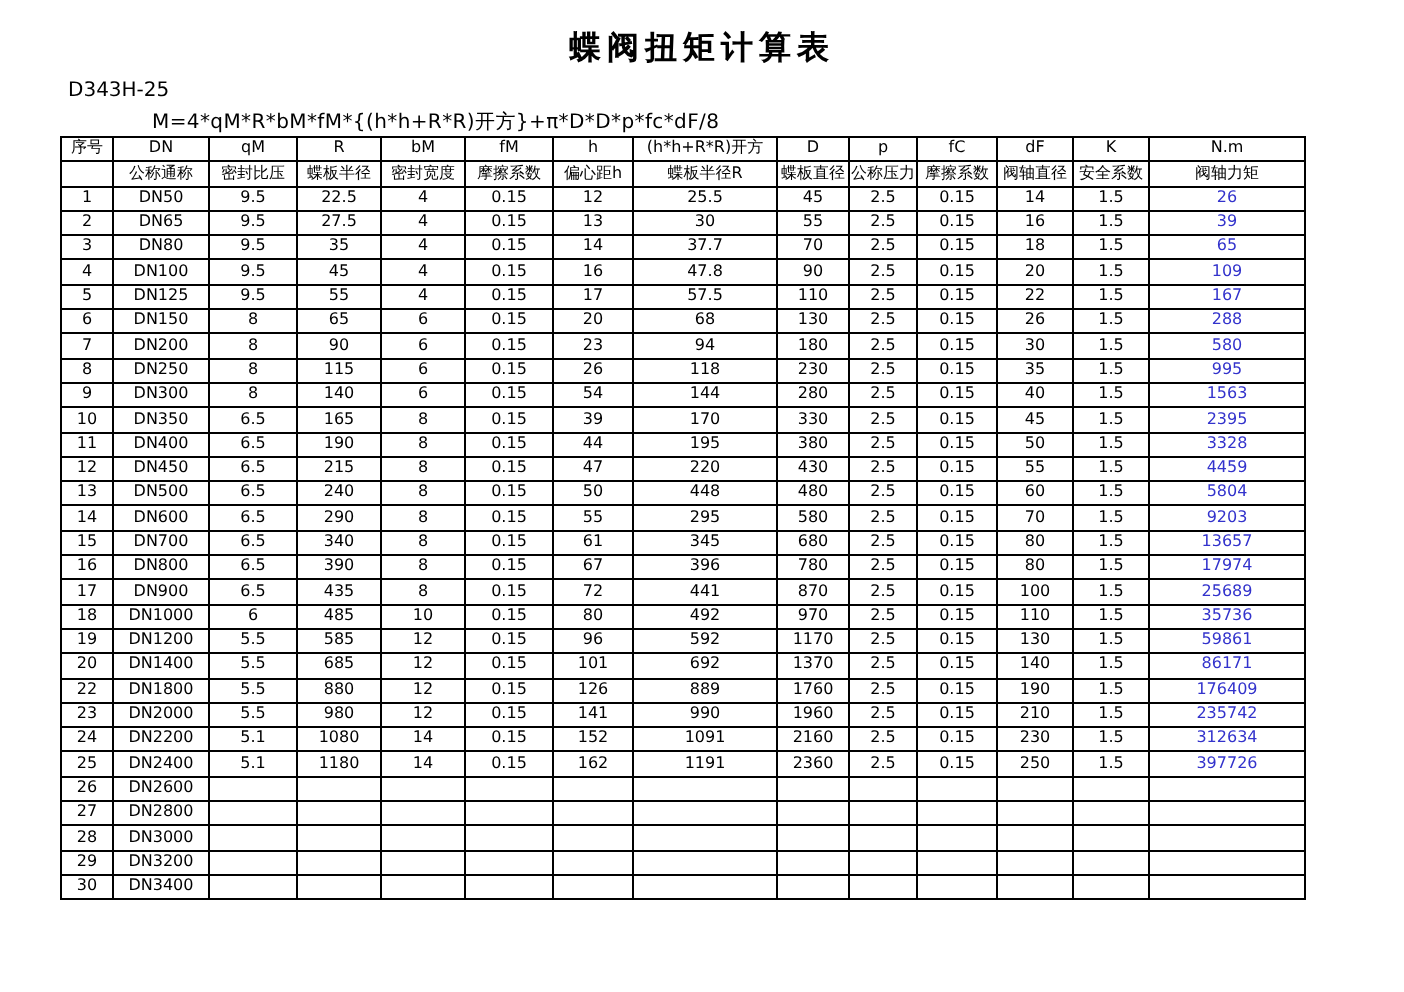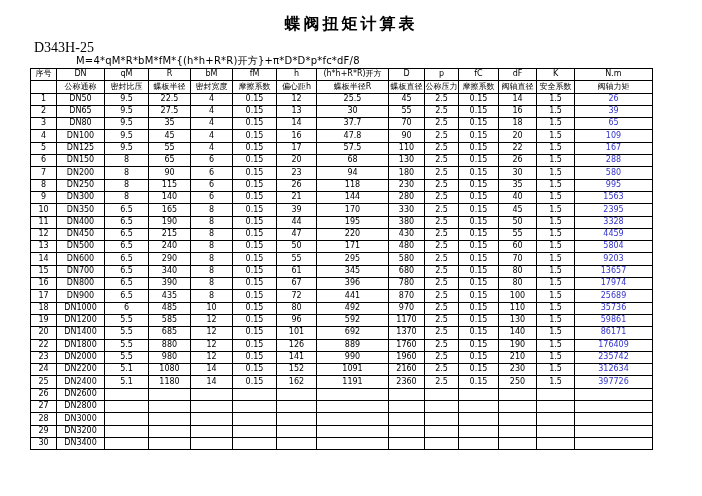--- a/index.html
+++ b/index.html
@@ -5,21 +5,21 @@
   html,body{margin:0;padding:0;}
   body{
     width:702px;height:496px;background:#ffffff;color:#000;
     font-family:"DejaVu Sans","Liberation Sans",sans-serif;
     position:relative;overflow:hidden;
   }
   .title{
     position:absolute;top:14px;left:0;width:702px;text-align:center;
     font-size:16px;font-weight:bold;letter-spacing:3px;
   }
-  .model{position:absolute;top:40px;left:34px;font-size:14px;font-family:Liberation Serif, serif;}
+  .model{position:absolute;top:40px;left:34px;font-size:10px;}
   .formula{position:absolute;top:54px;left:76px;font-size:10px;letter-spacing:0.2px;}
   table.calc{
     position:absolute;top:68px;left:30px;width:622px;
     border-collapse:collapse;table-layout:fixed;
   }
   .calc th,.calc td{
     border:1px solid #000;padding:0;height:11.3px;line-height:1.1;
     font-size:8px;font-weight:normal;text-align:center;
     overflow:hidden;white-space:nowrap;
   }
@@ -212,21 +212,21 @@
         <td>1.5</td>
         <td class="torque">995</td>
       </tr>
       <tr>
         <td>9</td>
         <td>DN300</td>
         <td>8</td>
         <td>140</td>
         <td>6</td>
         <td>0.15</td>
-        <td>21</td>
+        <td>54</td>
         <td>144</td>
         <td>280</td>
         <td>2.5</td>
         <td>0.15</td>
         <td>40</td>
         <td>1.5</td>
         <td class="torque">1563</td>
       </tr>
       <tr>
         <td>10</td>
@@ -277,21 +277,21 @@
         <td class="torque">4459</td>
       </tr>
       <tr>
         <td>13</td>
         <td>DN500</td>
         <td>6.5</td>
         <td>240</td>
         <td>8</td>
         <td>0.15</td>
         <td>50</td>
-        <td>171</td>
+        <td>448</td>
         <td>480</td>
         <td>2.5</td>
         <td>0.15</td>
         <td>60</td>
         <td>1.5</td>
         <td class="torque">5804</td>
       </tr>
       <tr>
         <td>14</td>
         <td>DN600</td>

